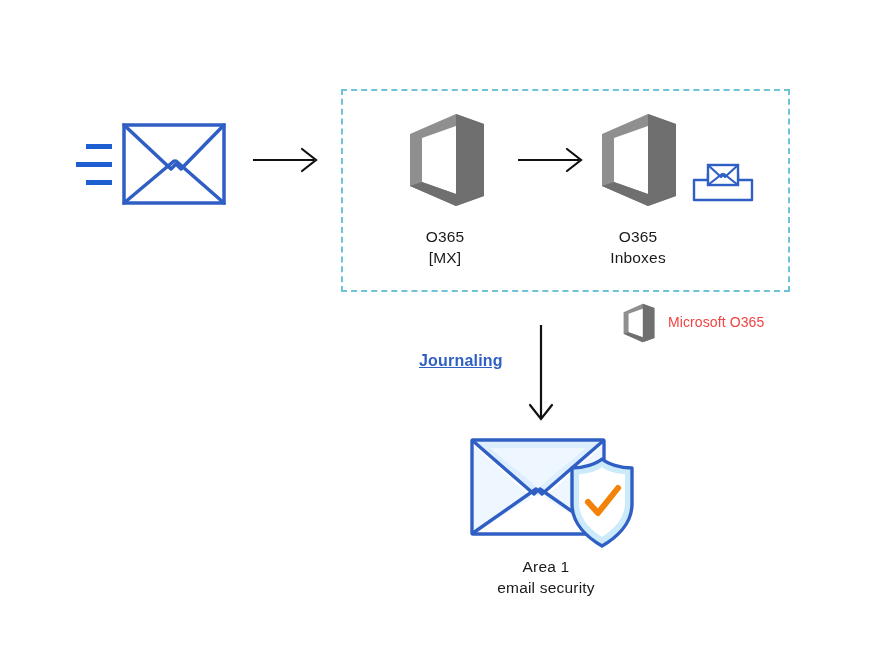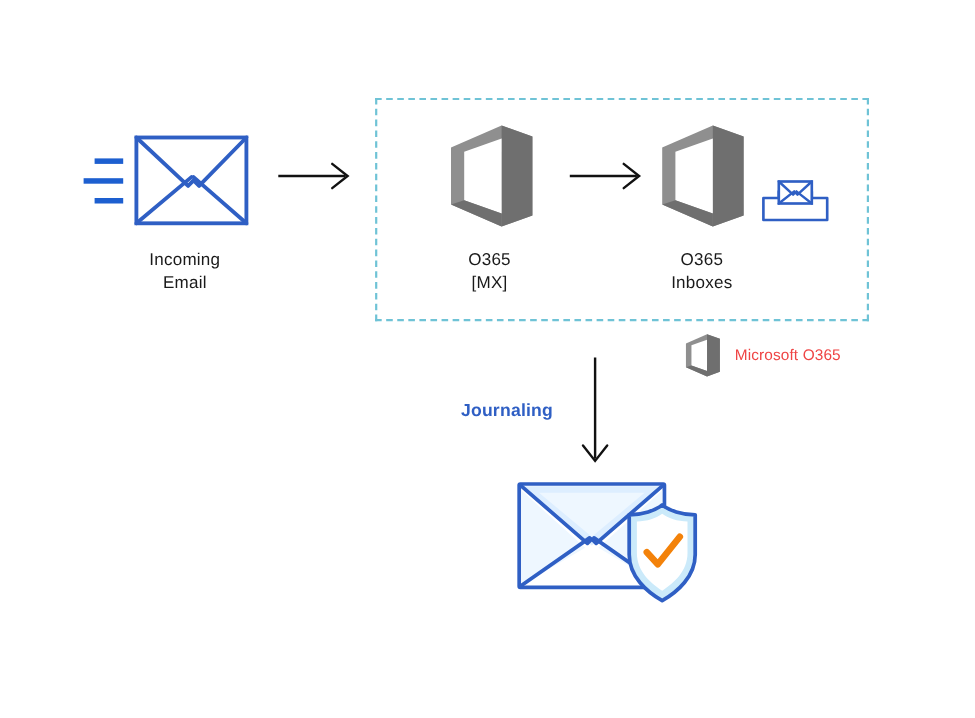--- a/index.html
+++ b/index.html
@@ -67,22 +67,20 @@
       <rect x="10" y="60" width="26" height="5" fill="#1d5fd0"></rect>
 
       <rect x="48" y="5" width="100" height="78" fill="#ffffff" stroke="#2f5fc4" stroke-width="3.5"></rect>
 
       <path d="M48 5 L95 49 L100 44 L105 49 L148 5" fill="none" stroke="#2f5fc4" stroke-width="3.5" stroke-linejoin="round" stroke-linecap="round"></path>
       <path d="M48 83 L98 41" fill="none" stroke="#2f5fc4" stroke-width="3.5" stroke-linecap="round"></path>
       <path d="M148 83 L100 41" fill="none" stroke="#2f5fc4" stroke-width="3.5" stroke-linecap="round"></path>
     </svg>
   </div>
 
-  <div class="caption" style="left:98px; top:226px; width:140px;">Incoming
-Email</div>
 
   <div class="node" style="left:253px; top:145px; width:70px; height:30px;">
     <svg width="70" height="30" viewBox="0 0 70 30">
       <line x1="0" y1="15" x2="61" y2="15" stroke="#111111" stroke-width="2.2"></line>
       <path d="M49 4 L63 15 L49 26" fill="none" stroke="#111111" stroke-width="2.2" stroke-linecap="round" stroke-linejoin="miter"></path>
     </svg>
   </div>
 
   <div class="node" style="left:408px; top:112px; width:78px; height:96px;">
     <svg width="78" height="96" viewBox="0 0 78 96">
@@ -142,21 +140,21 @@
 
   <div class="legend-label" style="left:668px; top:314px;">Microsoft O365</div>
 
   <div class="node" style="left:524px; top:325px; width:34px; height:100px;">
     <svg width="34" height="100" viewBox="0 0 34 100">
       <line x1="17" y1="0" x2="17" y2="92" stroke="#111111" stroke-width="2.2"></line>
       <path d="M6 80 L17 94 L28 80" fill="none" stroke="#111111" stroke-width="2.2" stroke-linecap="round" stroke-linejoin="miter"></path>
     </svg>
   </div>
 
-  <div class="journaling-label" style="left:419px; top:365px;">Journaling</div>
+  <div class="journaling-label" style="left:419px; top:352px;text-decoration:underline;">Journaling</div>
 
   <div class="node" style="left:468px; top:434px; width:166px; height:116px;">
     <svg width="166" height="116" viewBox="0 0 166 116">
 
       <rect x="4" y="6" width="132" height="94" rx="1" fill="#ffffff" stroke="#2f5fc4" stroke-width="3.4"></rect>
 
       <path d="M6 8 L70 62 L134 8 Z" fill="#ddeeff"></path>
 
       <path d="M22 14 L70 54 L118 14 Z" fill="#eef7ff"></path>
 
@@ -171,14 +169,16 @@
       <path d="M104 34 C116 34 128 30 134 25 C140 30 152 34 164 34
                L164 70 C164 90 148 104 134 112 C120 104 104 90 104 70 Z" fill="#cbeafa" stroke="#2f5fc4" stroke-width="3.4" stroke-linejoin="round"></path>
 
       <path d="M111 40 C120 40 129 37 134 33 C139 37 148 40 157 40
                L157 69 C157 85 145 96 134 103 C123 96 111 85 111 69 Z" fill="#ffffff"></path>
 
       <path d="M120 68 L130 79 L150 54" fill="none" stroke="#f3820a" stroke-width="6" stroke-linecap="round" stroke-linejoin="round"></path>
     </svg>
   </div>
 
+  <div class="caption" style="left:466px; top:556px; width:160px;">Area 1
+email security</div>
 
 </div>
 
 </body></html>

